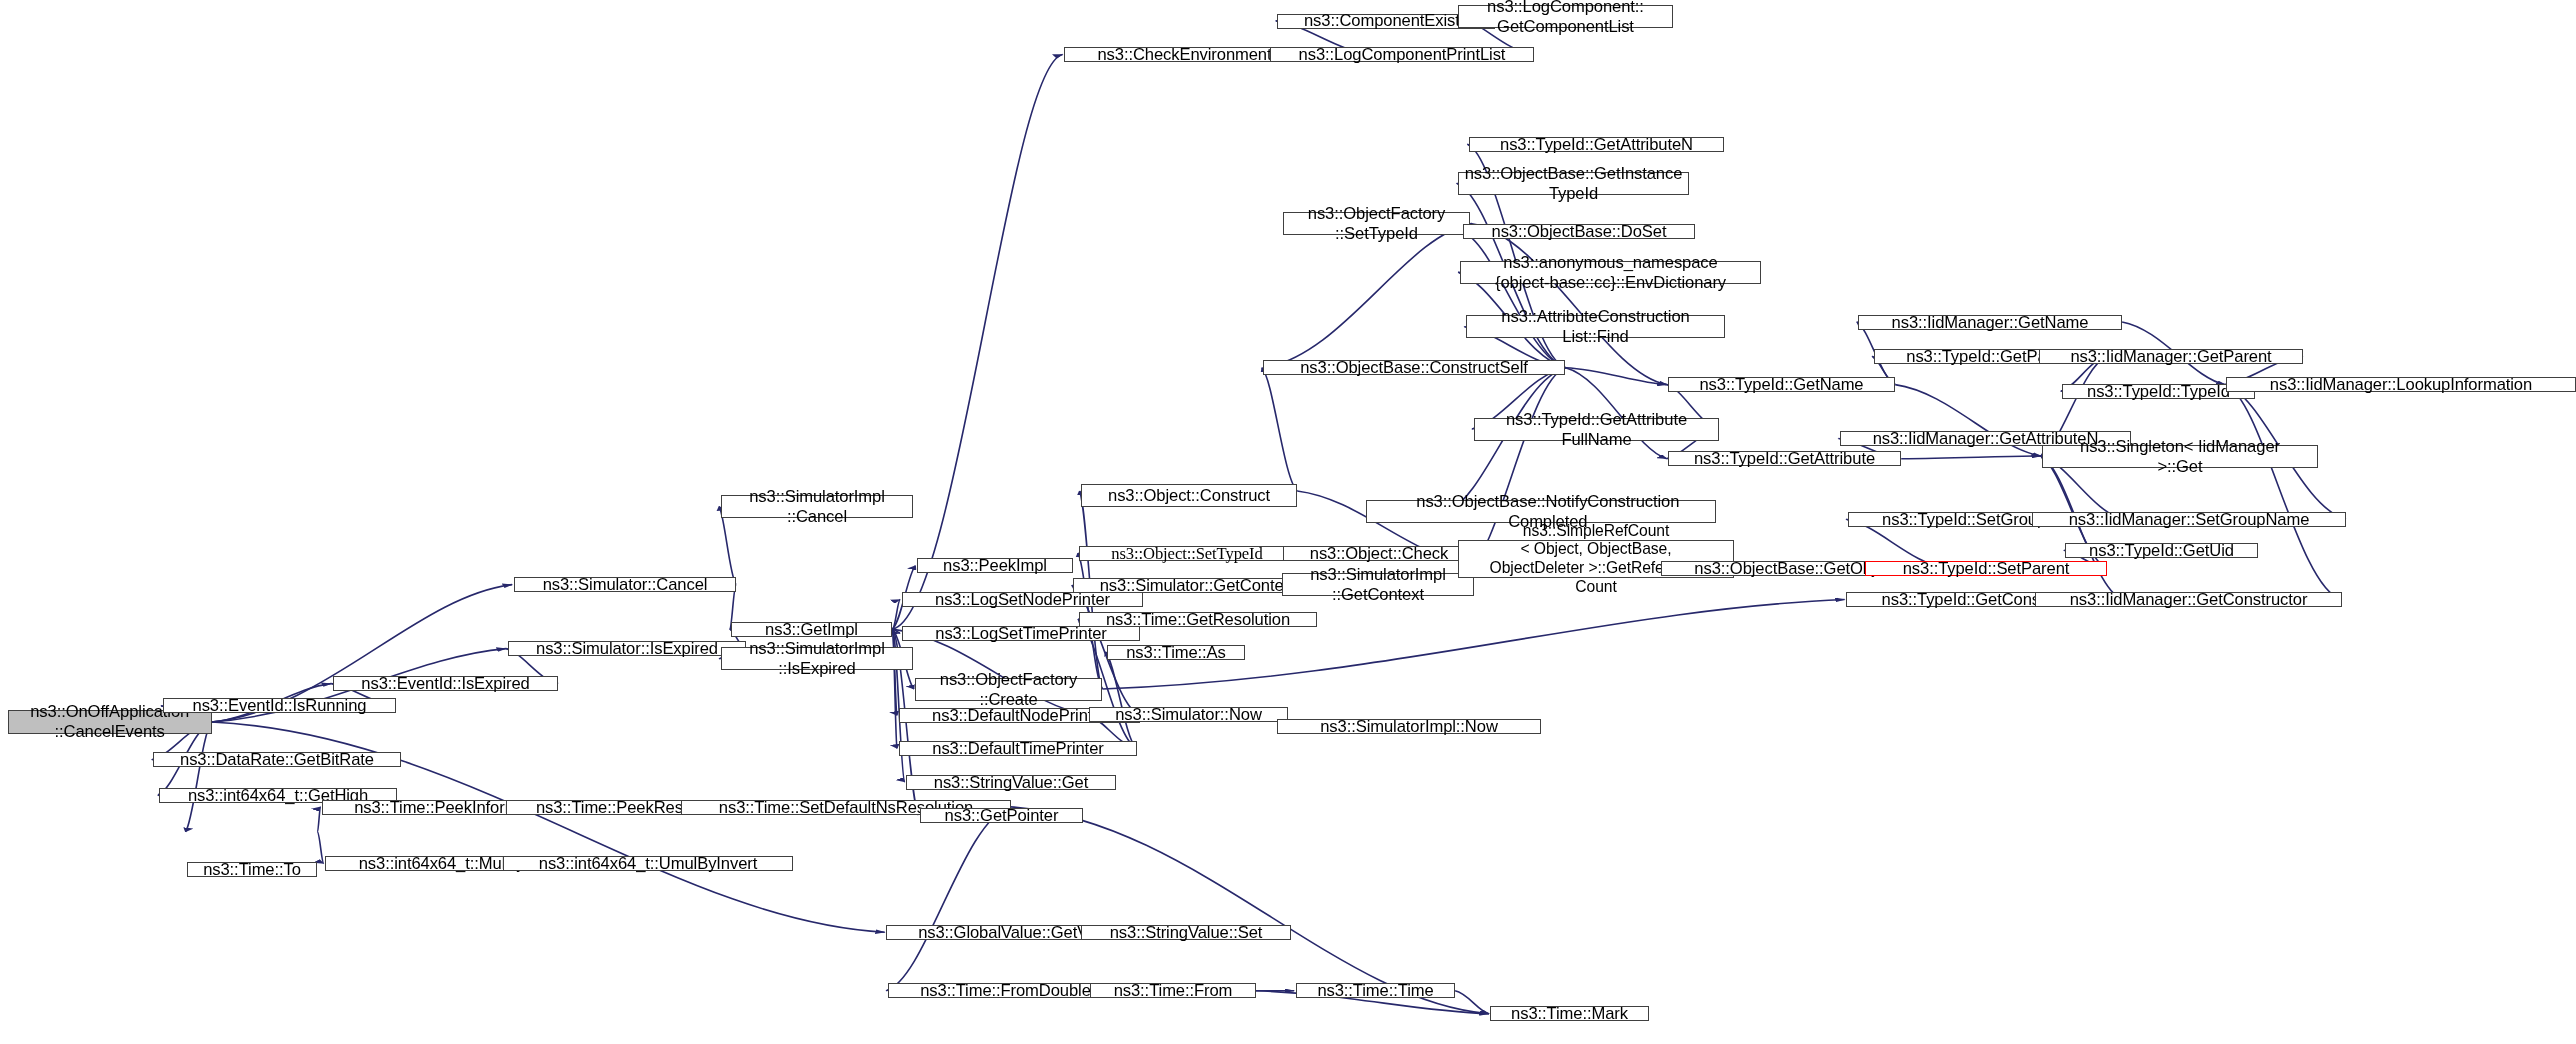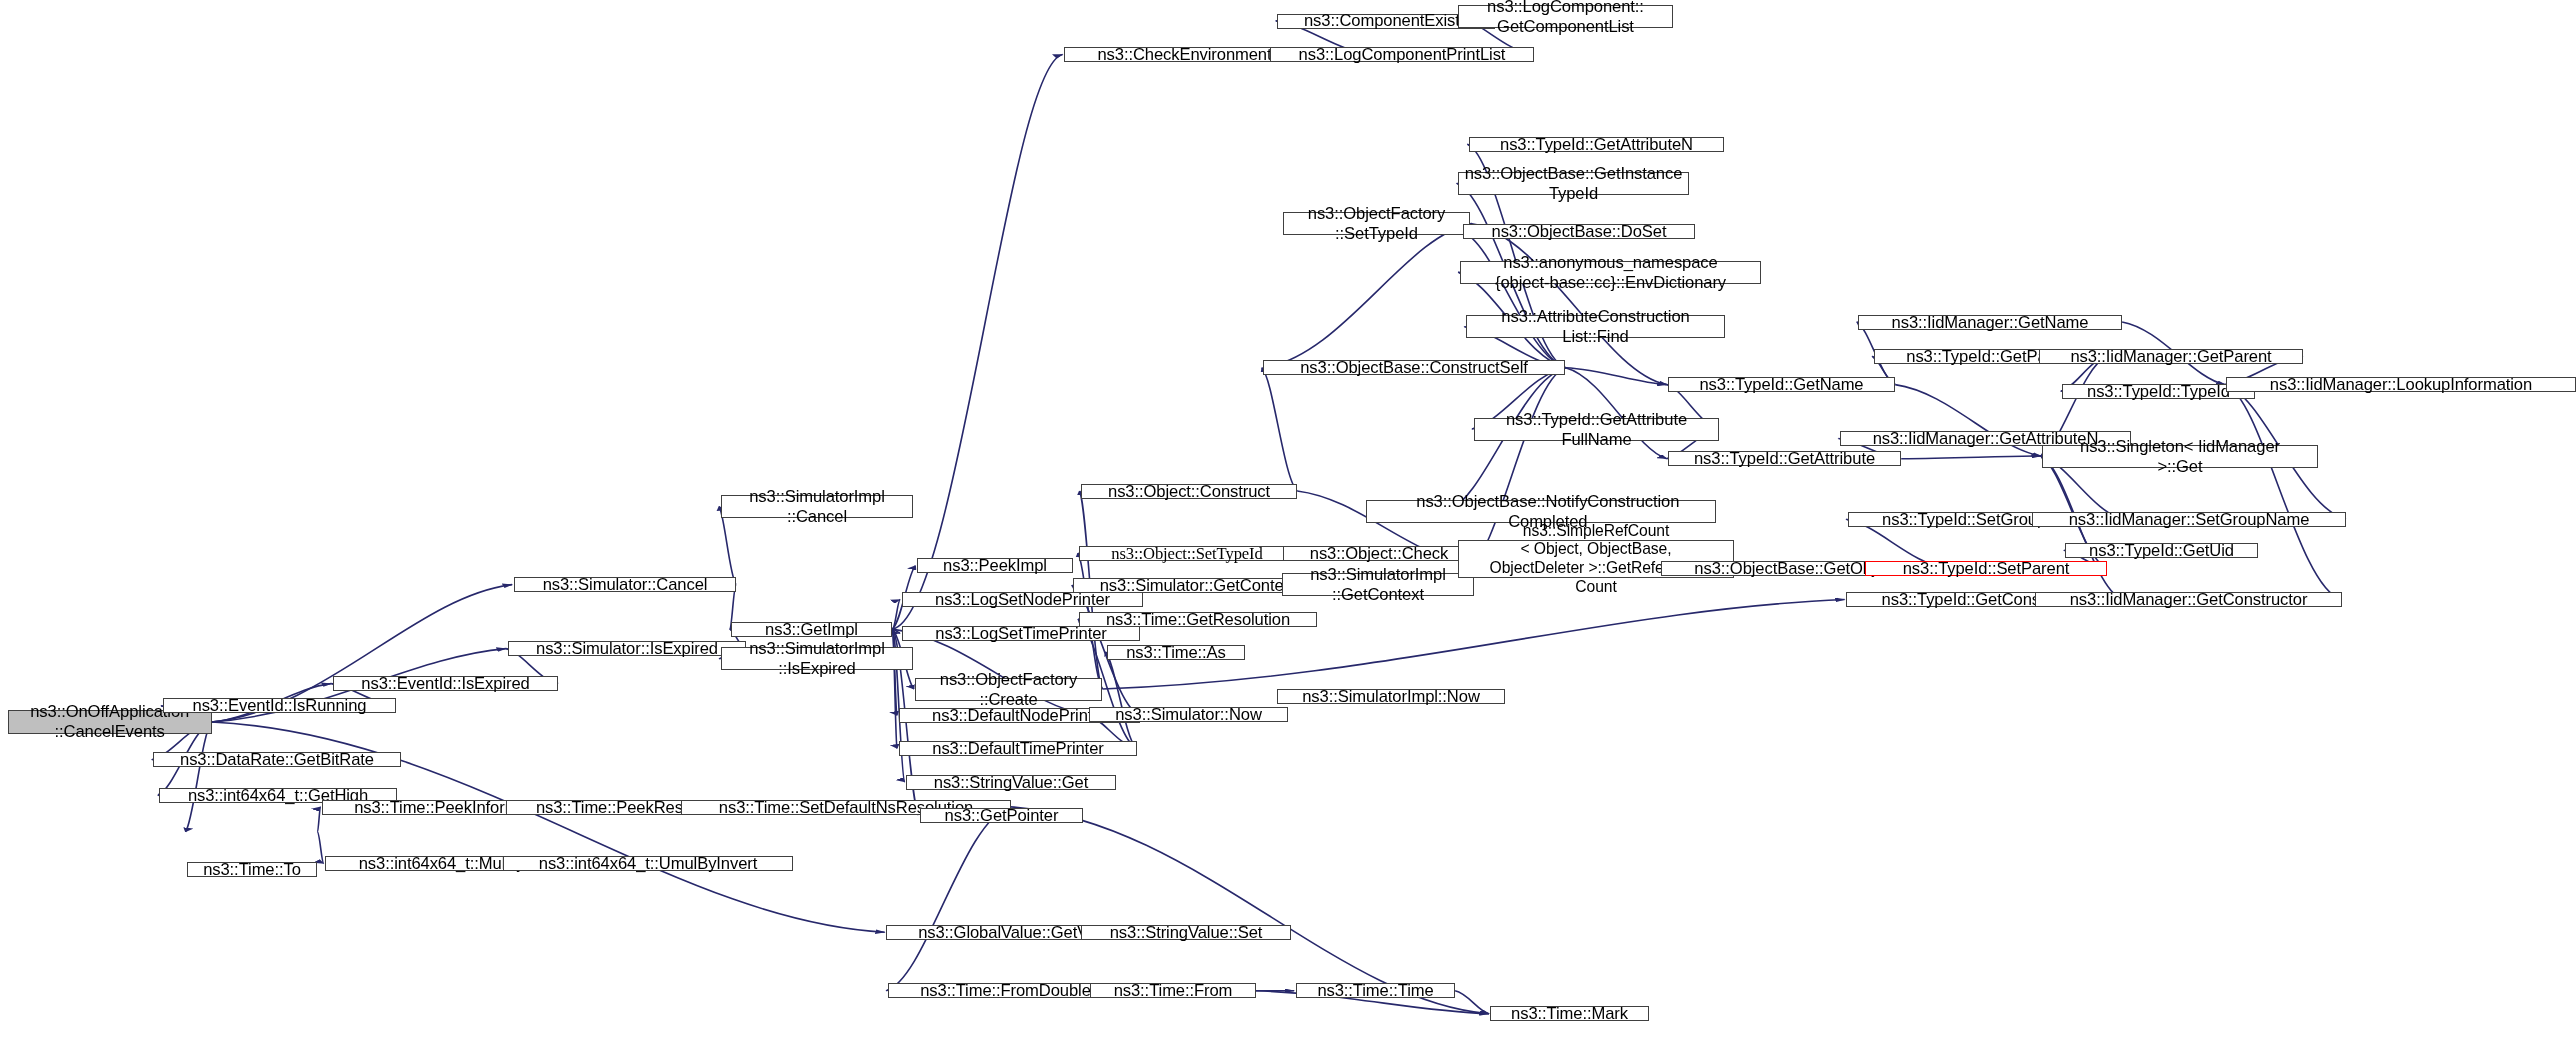--- a/index.html
+++ b/index.html
@@ -195,30 +195,30 @@
       <div class="node" style="left: 1463px; top: 224px; width: 232px; height: 15px; font-size: 16.6px; line-height: 19.6px;">ns3::ObjectBase::DoSet</div>
       <div class="node" style="left: 1460px; top: 261px; width: 301px; height: 23px; font-size: 16.6px; line-height: 19.6px;">ns3::anonymous_namespace
 {object-base::cc}::EnvDictionary</div>
       <div class="node" style="left: 1466px; top: 315px; width: 259px; height: 23px; font-size: 16.6px; line-height: 19.6px;">ns3::AttributeConstruction
 List::Find</div>
       <div class="node" style="left: 1474px; top: 418px; width: 245px; height: 23px; font-size: 16.6px; line-height: 19.6px;">ns3::TypeId::GetAttribute
 FullName</div>
       <div class="node" style="left: 1366px; top: 500px; width: 350px; height: 23px; font-size: 16.6px; line-height: 19.6px; padding-left: 16px;">ns3::ObjectBase::NotifyConstruction
 Completed</div>
       <div class="node" style="left: 1469px; top: 561px; width: 267px; height: 15px; font-size: 16.6px; line-height: 19.6px;">ns3::ObjectBase::GetTypeId</div>
-      <div class="node" style="left: 1081px; top: 484px; width: 216px; height: 15px; font-size: 16.6px; line-height: 19.6px;">ns3::Object::Construct</div>
+      <div class="node" style="left: 1081px; top: 484px; width: 216px; height: 23px; font-size: 16.6px; line-height: 19.6px;">ns3::Object::Construct</div>
       <div class="node" style="left: 1079px; top: 546px; width: 216px; height: 15px; font-size: 16.6px; line-height: 19.6px; font-family: Liberation Serif, serif;">ns3::Object::SetTypeId</div>
       <div class="node" style="left: 1073px; top: 578px; width: 250px; height: 15px; font-size: 16.6px; line-height: 19.6px;">ns3::Simulator::GetContext</div>
       <div class="node" style="left: 1079px; top: 612px; width: 238px; height: 15px; font-size: 16.6px; line-height: 19.6px;">ns3::Time::GetResolution</div>
       <div class="node" style="left: 1107px; top: 645px; width: 138px; height: 15px; font-size: 16.6px; line-height: 19.6px;">ns3::Time::As</div>
       <div class="node" style="left: 1089px; top: 707px; width: 199px; height: 15px; font-size: 16.6px; line-height: 19.6px;">ns3::Simulator::Now</div>
       <div class="node" style="left: 1283px; top: 546px; width: 192px; height: 15px; font-size: 16.6px; line-height: 19.6px;">ns3::Object::Check</div>
       <div class="node" style="left: 1282px; top: 573px; width: 192px; height: 23px; font-size: 16.6px; line-height: 19.6px;">ns3::SimulatorImpl
 ::GetContext</div>
-      <div class="node" style="left: 1277px; top: 689px; width: 228px; height: 15px; font-size: 16.6px; line-height: 19.6px;">ns3::SimulatorImpl::Now</div>
+      <div class="node" style="left: 1277px; top: 719px; width: 264px; height: 15px; font-size: 16.6px; line-height: 19.6px;">ns3::SimulatorImpl::Now</div>
       <div class="node" style="left: 1458px; top: 540px; width: 276px; height: 38px; font-size: 15.7px; line-height: 18.6px;">ns3::SimpleRefCount
 &lt; Object, ObjectBase,
  ObjectDeleter &gt;::GetReference
 Count</div>
       <div class="node" style="left: 1661px; top: 561px; width: 287px; height: 15px; font-size: 16.6px; line-height: 19.6px;">ns3::ObjectBase::GetObjectIid</div>
       <div class="node" style="left: 1668px; top: 377px; width: 227px; height: 15px; font-size: 16.6px; line-height: 19.6px;">ns3::TypeId::GetName</div>
       <div class="node" style="left: 1668px; top: 451px; width: 233px; height: 15px; font-size: 16.6px; line-height: 19.6px;">ns3::TypeId::GetAttribute</div>
       <div class="node" style="left: 1840px; top: 431px; width: 291px; height: 15px; font-size: 16.6px; line-height: 19.6px;">ns3::IidManager::GetAttributeN</div>
       <div class="node" style="left: 1848px; top: 512px; width: 276px; height: 15px; font-size: 16.6px; line-height: 19.6px;">ns3::TypeId::SetGroupName</div>
       <div class="node highlight" style="left: 1865px; top: 561px; width: 242px; height: 15px; font-size: 16.6px; line-height: 19.6px;">ns3::TypeId::SetParent</div>

